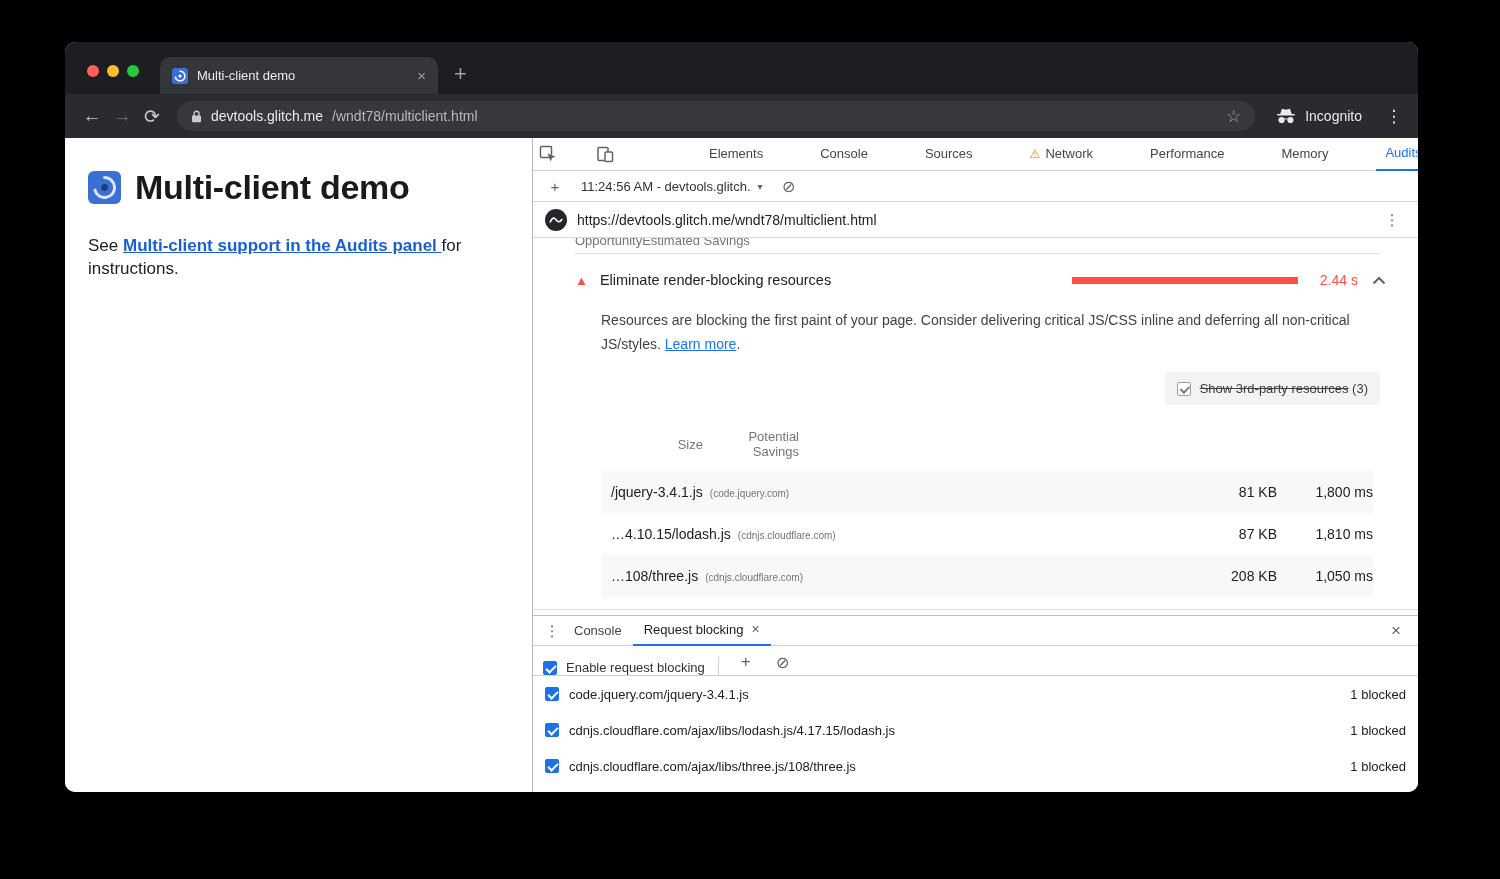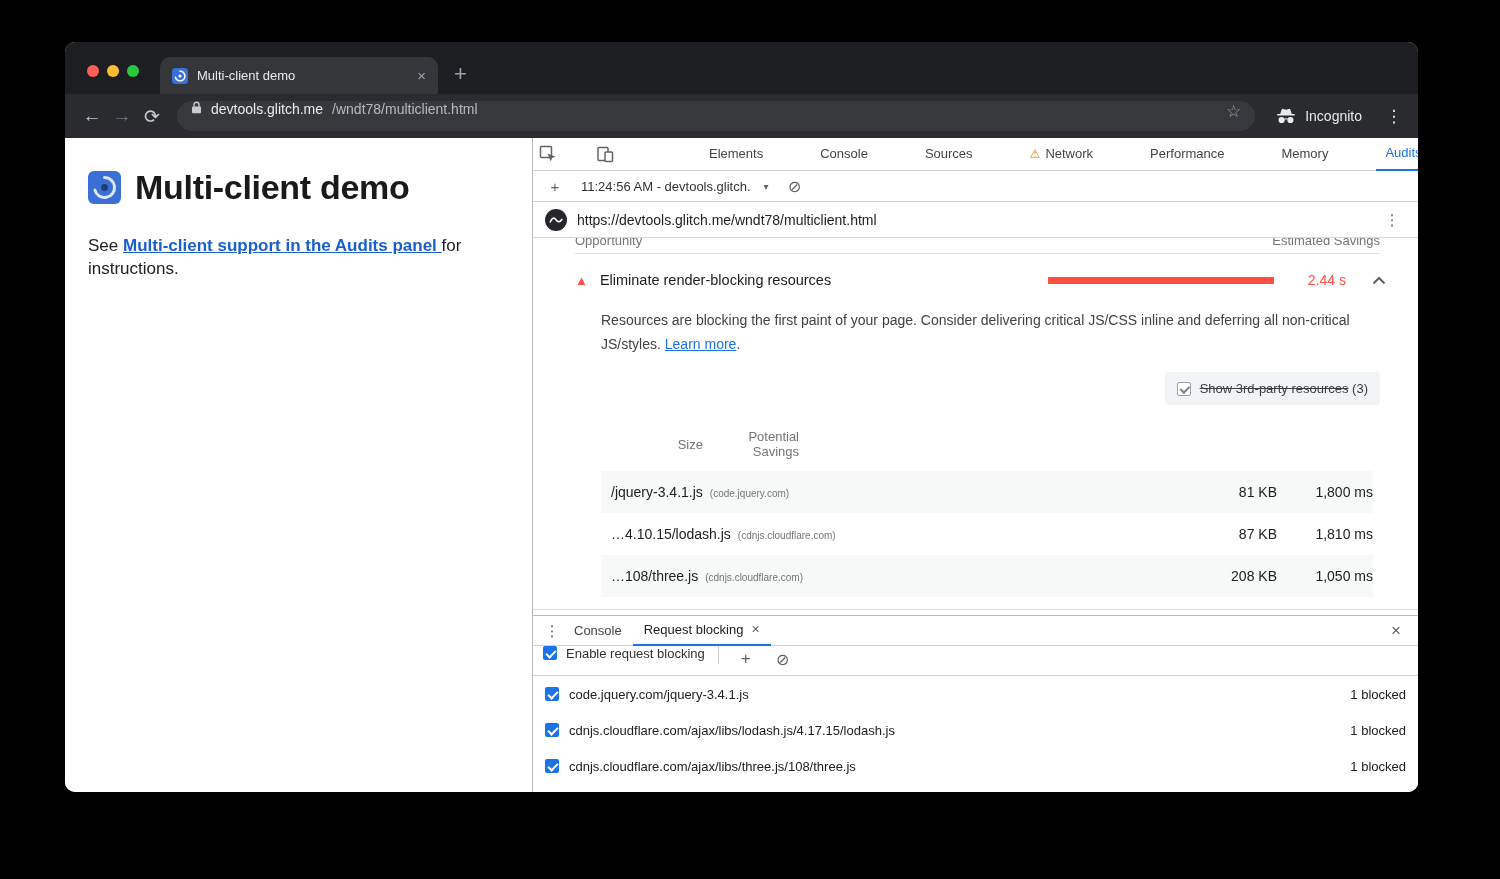--- a/index.html
+++ b/index.html
@@ -18,21 +18,21 @@
          display:flex; align-items:center; padding:0 12px; gap:9px; }
   .tab-title { color:#e8eaed; font-size:13px; flex:1; white-space:nowrap; overflow:hidden; }
   .tab-close { color:#9aa0a6; font-size:15px; line-height:15px; }
   .newtab { color:#9aa0a6; font-size:22px; line-height:22px; margin:0 0 9px 16px; }
 
   
   .addressbar { height:44px; background:#2a2b2e; display:flex; align-items:center; padding:0 12px; flex-shrink:0; }
   .nav-btn { width:30px; height:30px; display:flex; align-items:center; justify-content:center;
              color:#c7cbd0; font-size:19px; }
   .nav-btn.disabled { color:#6e7277; }
-  .urlpill { flex:1; height:30px; background:#37383c; border-radius:15px; display:flex; 
+  .urlpill { flex:1; height:30px; background:#37383c; border-radius:15px; display:flex; align-items:center;
              padding:0 14px; margin:0 10px 0 10px; gap:9px; }
   .url-host { color:#e8eaed; font-size:14px; }
   .url-path { color:#b6bac0; font-size:14px; }
   .pill-spacer { flex:1; }
   .star { color:#9aa0a6; font-size:17px; }
   .incog { display:flex; align-items:center; gap:8px; margin:0 10px; }
   .incog-label { color:#e8eaed; font-size:14px; }
   .browser-menu { color:#e8eaed; font-size:17px; margin-left:10px; width:24px; text-align:center; }
 
   
@@ -47,32 +47,32 @@
   .devtools { flex:1; min-width:0; display:flex; flex-direction:column; background:#fff; color:#333; }
   .dt-toolbar { height:33px; border-bottom:1px solid #d0d0d0; display:flex; align-items:center; padding:0 6px; flex-shrink:0;gap:39px; }
   .dt-icon { width:28px; height:26px; display:flex; align-items:center; justify-content:center; color:#5f6368; font-size:15px; }
   .dt-sep { width:1px; height:18px; background:#d0d0d0; margin:0 4px; }
   .dt-tab { padding:0 9px; font-size:13px; color:#454545; height:33px; line-height:32px; white-space:nowrap; display:flex; align-items:center; gap:5px; }
   .dt-tab.selected { color:#1a73e8; border-bottom:2px solid #1a73e8; line-height:30px; }
   .warn-ico { color:#e37400; font-size:12px; }
   .dt-right { margin-left:auto; display:flex; align-items:center; }
   .warn-badge { display:flex; align-items:center; gap:5px; font-size:13px; color:#5f6368; padding:0 6px; }
   .dt-sessionbar { height:31px; border-bottom:1px solid #d0d0d0; display:flex; align-items:center; padding:0 8px; gap:6px; font-size:13px; color:#333; flex-shrink:0; }
-  .session-select { display:flex; align-items:center; gap:13px; padding:0 6px; }
+  .session-select { display:flex; align-items:center; gap:7px; padding:0 6px; }
   .caret { font-size:10px; color:#5f6368; }
   .dt-urlrow { height:36px; border-bottom:1px solid #d9d9d9; display:flex; align-items:center; padding:0 12px; gap:10px; font-size:14px; color:#202124; flex-shrink:0; }
 
   
   .report { flex:1; overflow:hidden; position:relative; }
   .opp-header { height:16px; overflow:hidden; margin:0 38px 0 42px; border-bottom:1px solid #e0e0e0; }
-  .opp-inner { display:flex; justify-content:space-between; font-size:13px; color:#757575; margin-top:-5px;gap:32px; }
+  .opp-inner { display:flex; justify-content:flex-start; font-size:13px; color:#757575; margin-top:-5px; }
   .audit-row { display:flex; align-items:center; margin:0 0 0 42px; padding-right:32px; height:52px; gap:12px; }
   .fail-triangle { color:#ff4e42; font-size:13px; line-height:13px; }
   .audit-title { font-size:14.5px; color:#212121; }
-  .audit-rightgroup { margin-left:auto; display:flex; align-items:center; gap:26px; }
+  .audit-rightgroup { margin-left:auto; display:flex; align-items:center; gap:14px; }
   .redbar { width:226px; height:7px; background:#ff4e42; }
   .audit-val { color:#ff4e42; font-size:14px; min-width:46px; text-align:right; }
   .audit-desc { margin:2px 66px 0 68px; font-size:14px; line-height:24px; color:#424242; }
   .learn-more { color:#1a73e8; text-decoration:underline; }
   .third-party-wrap { display:flex; justify-content:flex-end; margin:16px 38px 0 0; }
   .third-party { background:#f1f3f4; border-radius:4px; padding:9px 12px; display:flex; align-items:center; gap:9px; font-size:13px; color:#3c4043; }
   .strike { text-decoration:line-through; }
 
   .lh-table { margin:14px 45px 0 68px; }
   .lh-hrow { display:flex; align-items:center; color:#757575; font-size:13px; padding:10px 0 12px 10px; }
@@ -84,21 +84,21 @@
   .host { font-size:10px; color:#757575; }
   .section-divider { height:1px; background:#dcdcdc; margin-top:12px; }
 
   
   .drawer { height:177px; border-top:1px solid #bdbdbd; display:flex; flex-direction:column; flex-shrink:0; }
   .drawer-tabs { height:30px; display:flex; align-items:center; border-bottom:1px solid #d0d0d0; padding:0 8px; flex-shrink:0; }
   .drawer-menu { width:22px; text-align:center; color:#5f6368; font-size:15px; }
   .drawer-tab { padding:0 11px; height:30px; line-height:29px; font-size:13px; color:#454545; display:flex; align-items:center; gap:8px; white-space:nowrap; }
   .drawer-tab.selected { border-bottom:2px solid #1a73e8; line-height:27px; color:#202124; }
   .mini-close { color:#5f6368; font-size:14px; }
-  .drawer-toolbar { height:30px; display:flex; align-items:flex-start; border-bottom:1px solid #d0d0d0; padding:0 10px; gap:9px; font-size:13px; color:#333; flex-shrink:0; }
+  .drawer-toolbar { height:30px; display:flex; align-items:flex-end; border-bottom:1px solid #d0d0d0; padding:0 10px; gap:9px; font-size:13px; color:#333; flex-shrink:0; }
   .block-row { height:36px; display:flex; align-items:center; padding:0 12px; gap:10px; font-size:13px; color:#202124; }
   .blocked-count { margin-left:auto; color:#202124; }
 
   
   .cb { width:14px; height:14px; border-radius:2px; position:relative; flex-shrink:0; }
   .cb-blue { background:#1a73e8; }
   .cb-blue::after { content:""; position:absolute; left:4.5px; top:1.5px; width:4px; height:8px;
                     border:solid #fff; border-width:0 2px 2px 0; transform:rotate(45deg); }
   .cb-gray { background:#fff; border:1px solid #9aa0a6; }
   .cb-gray::after { content:""; position:absolute; left:4px; top:1px; width:3.5px; height:7px;

